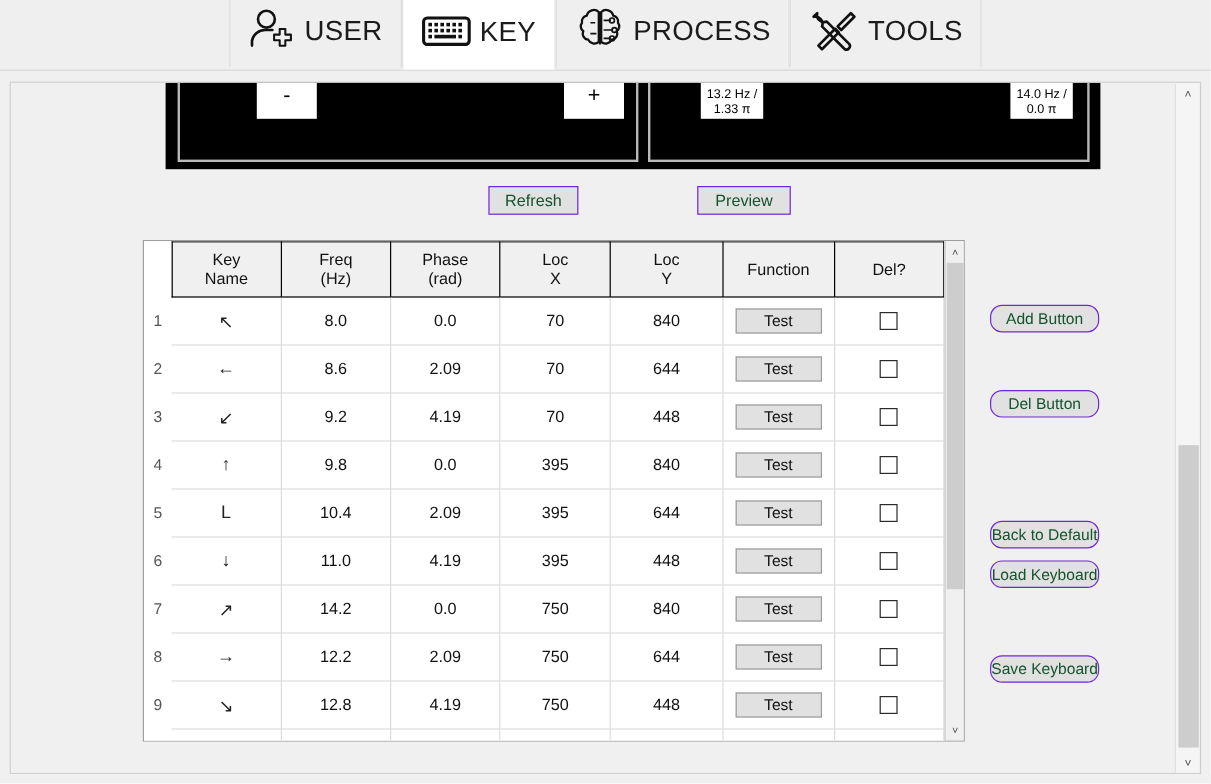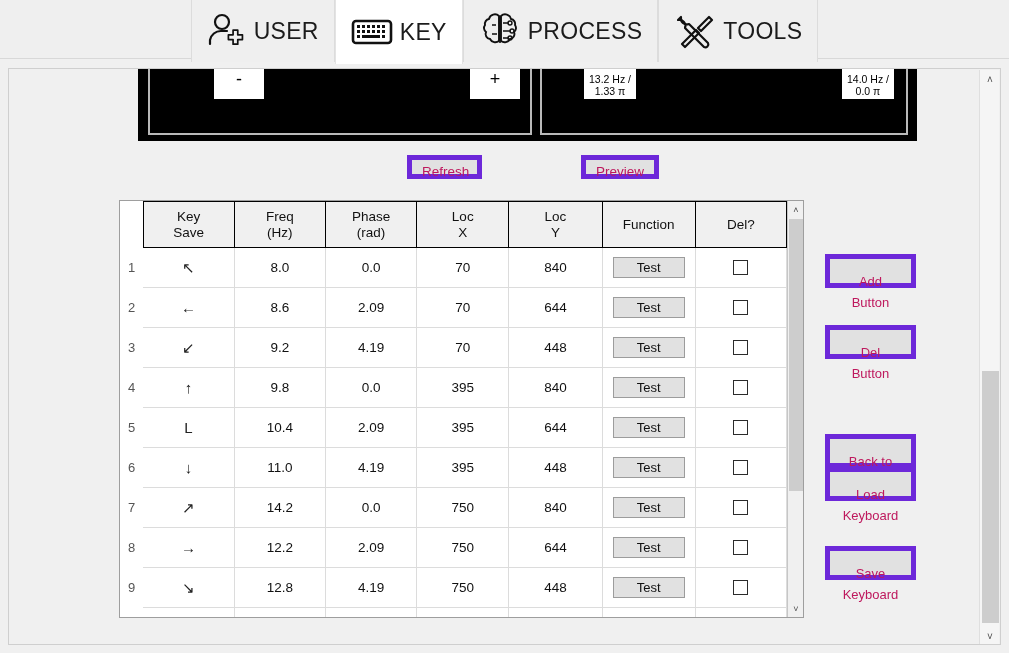--- a/index.html
+++ b/index.html
@@ -16,21 +16,21 @@
     background: #f0f0f0;
   }
 
   
   .tabbar {
     position: absolute; left: 0; top: 0;
     width: 1009px; height: 59px;
     background: #efefef;
     border-bottom: 1px solid #d8d8d8;
     display: flex;
-    align-items: flex-start;
+    align-items: flex-end;
     justify-content: center;
   }
   .tabstrip { display: flex; align-items: stretch; height: 64px; }
   .tab {
     display: flex; align-items: center; justify-content: center;
     gap: 7px;
     padding: 0 15px;
     height: 62px;
     background: #efefef;
     border-left: 1px solid #dcdcdc;
@@ -98,22 +98,22 @@
     padding-bottom: 2px;
     text-align: center;
   }
   .keybox .big { font-size: 18px; line-height: 20px; padding-bottom: 8px; }
   .keybox .sub { font-size: 10.5px; line-height: 12px; white-space: nowrap; }
 
   
   .midbtns { position: absolute; left: 0; top: 86px; width: 971px; height: 30px; }
   .winbtn {
     background: #e1e1e1;
-    border: 5px solid #6d28d9;
-    color: #be185d;
+    border: 1px solid #6d28d9;
+    color: #14532d;
     font-size: 13.5px;
     font-family: "Liberation Sans", sans-serif;
     padding: 4px 10px;
     cursor: pointer;
     line-height: 16px;
   }
   #btn-refresh { position: absolute; left: 398px; top: 0; width: 75px; height: 24px; }
   #btn-preview { position: absolute; left: 572px; top: 0; width: 78px; height: 24px; }
 
   
@@ -207,23 +207,24 @@
     background: #cdcdcd;
     cursor: pointer;
   }
 
   
   .sidebtn {
     position: absolute;
     left: 816px;
     width: 91px; height: 23px;
     line-height: 21px;
-    padding: 12px;
+    padding: 0;
     text-align: center;
     font-size: 13px;
+    border-radius: 10px;
   }
   #sb0 { top: 185px; }
   #sb1 { top: 256px; }
   #sb2 { top: 327px; margin-top: 38px; }
   #sb3 { top: 398px; }
   #sb4 { top: 477px; }
 
   
   .pagesb {
     position: absolute;
@@ -369,21 +370,21 @@
               <col class="c4">
                 <col class="c5">
                 <col class="c6">
                 <col class="c7">
             </colgroup>
             <thead>
               <tr>
                 <th class="corner"></th>
                 <th>
                   <div>Key</div>
-                  <div>Save</div>
+                  <div>Name</div>
                 </th>
                 <th>
                   <div>Freq</div>
                   <div>(Hz)</div>
                 </th>
                 <th>
                   <div>Phase</div>
                   <div>(rad)</div>
                 </th>
                 <th>

